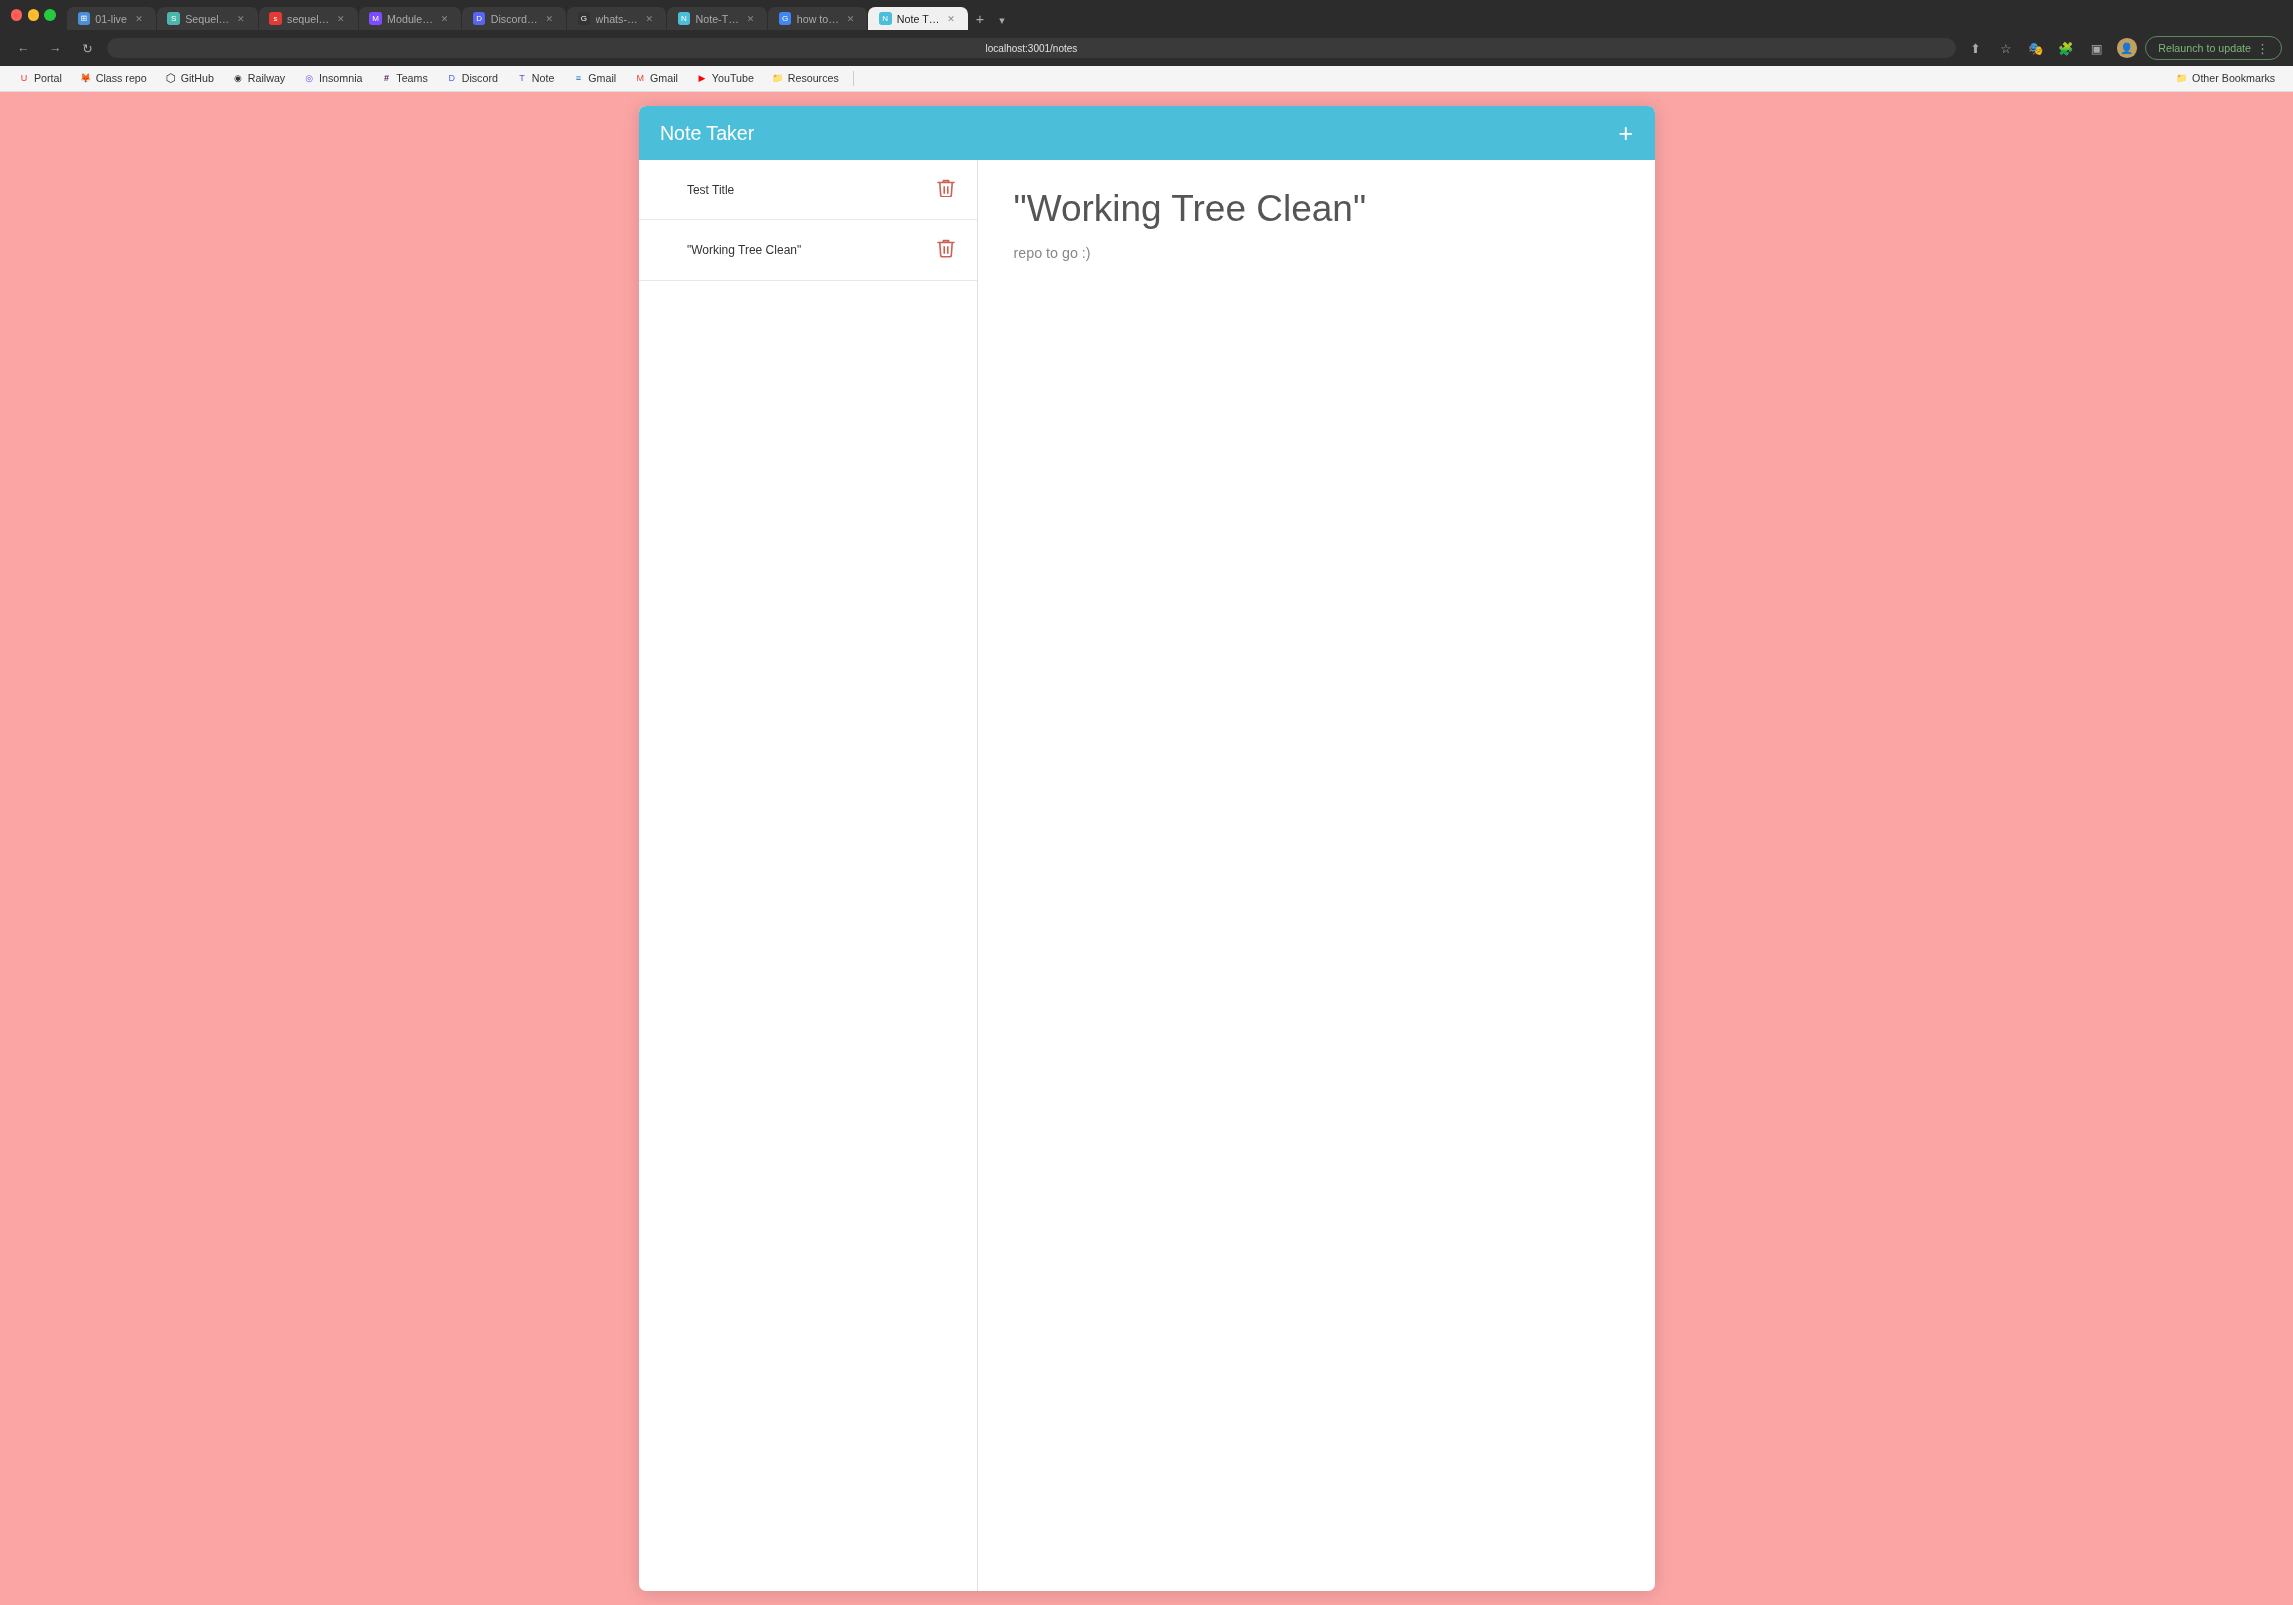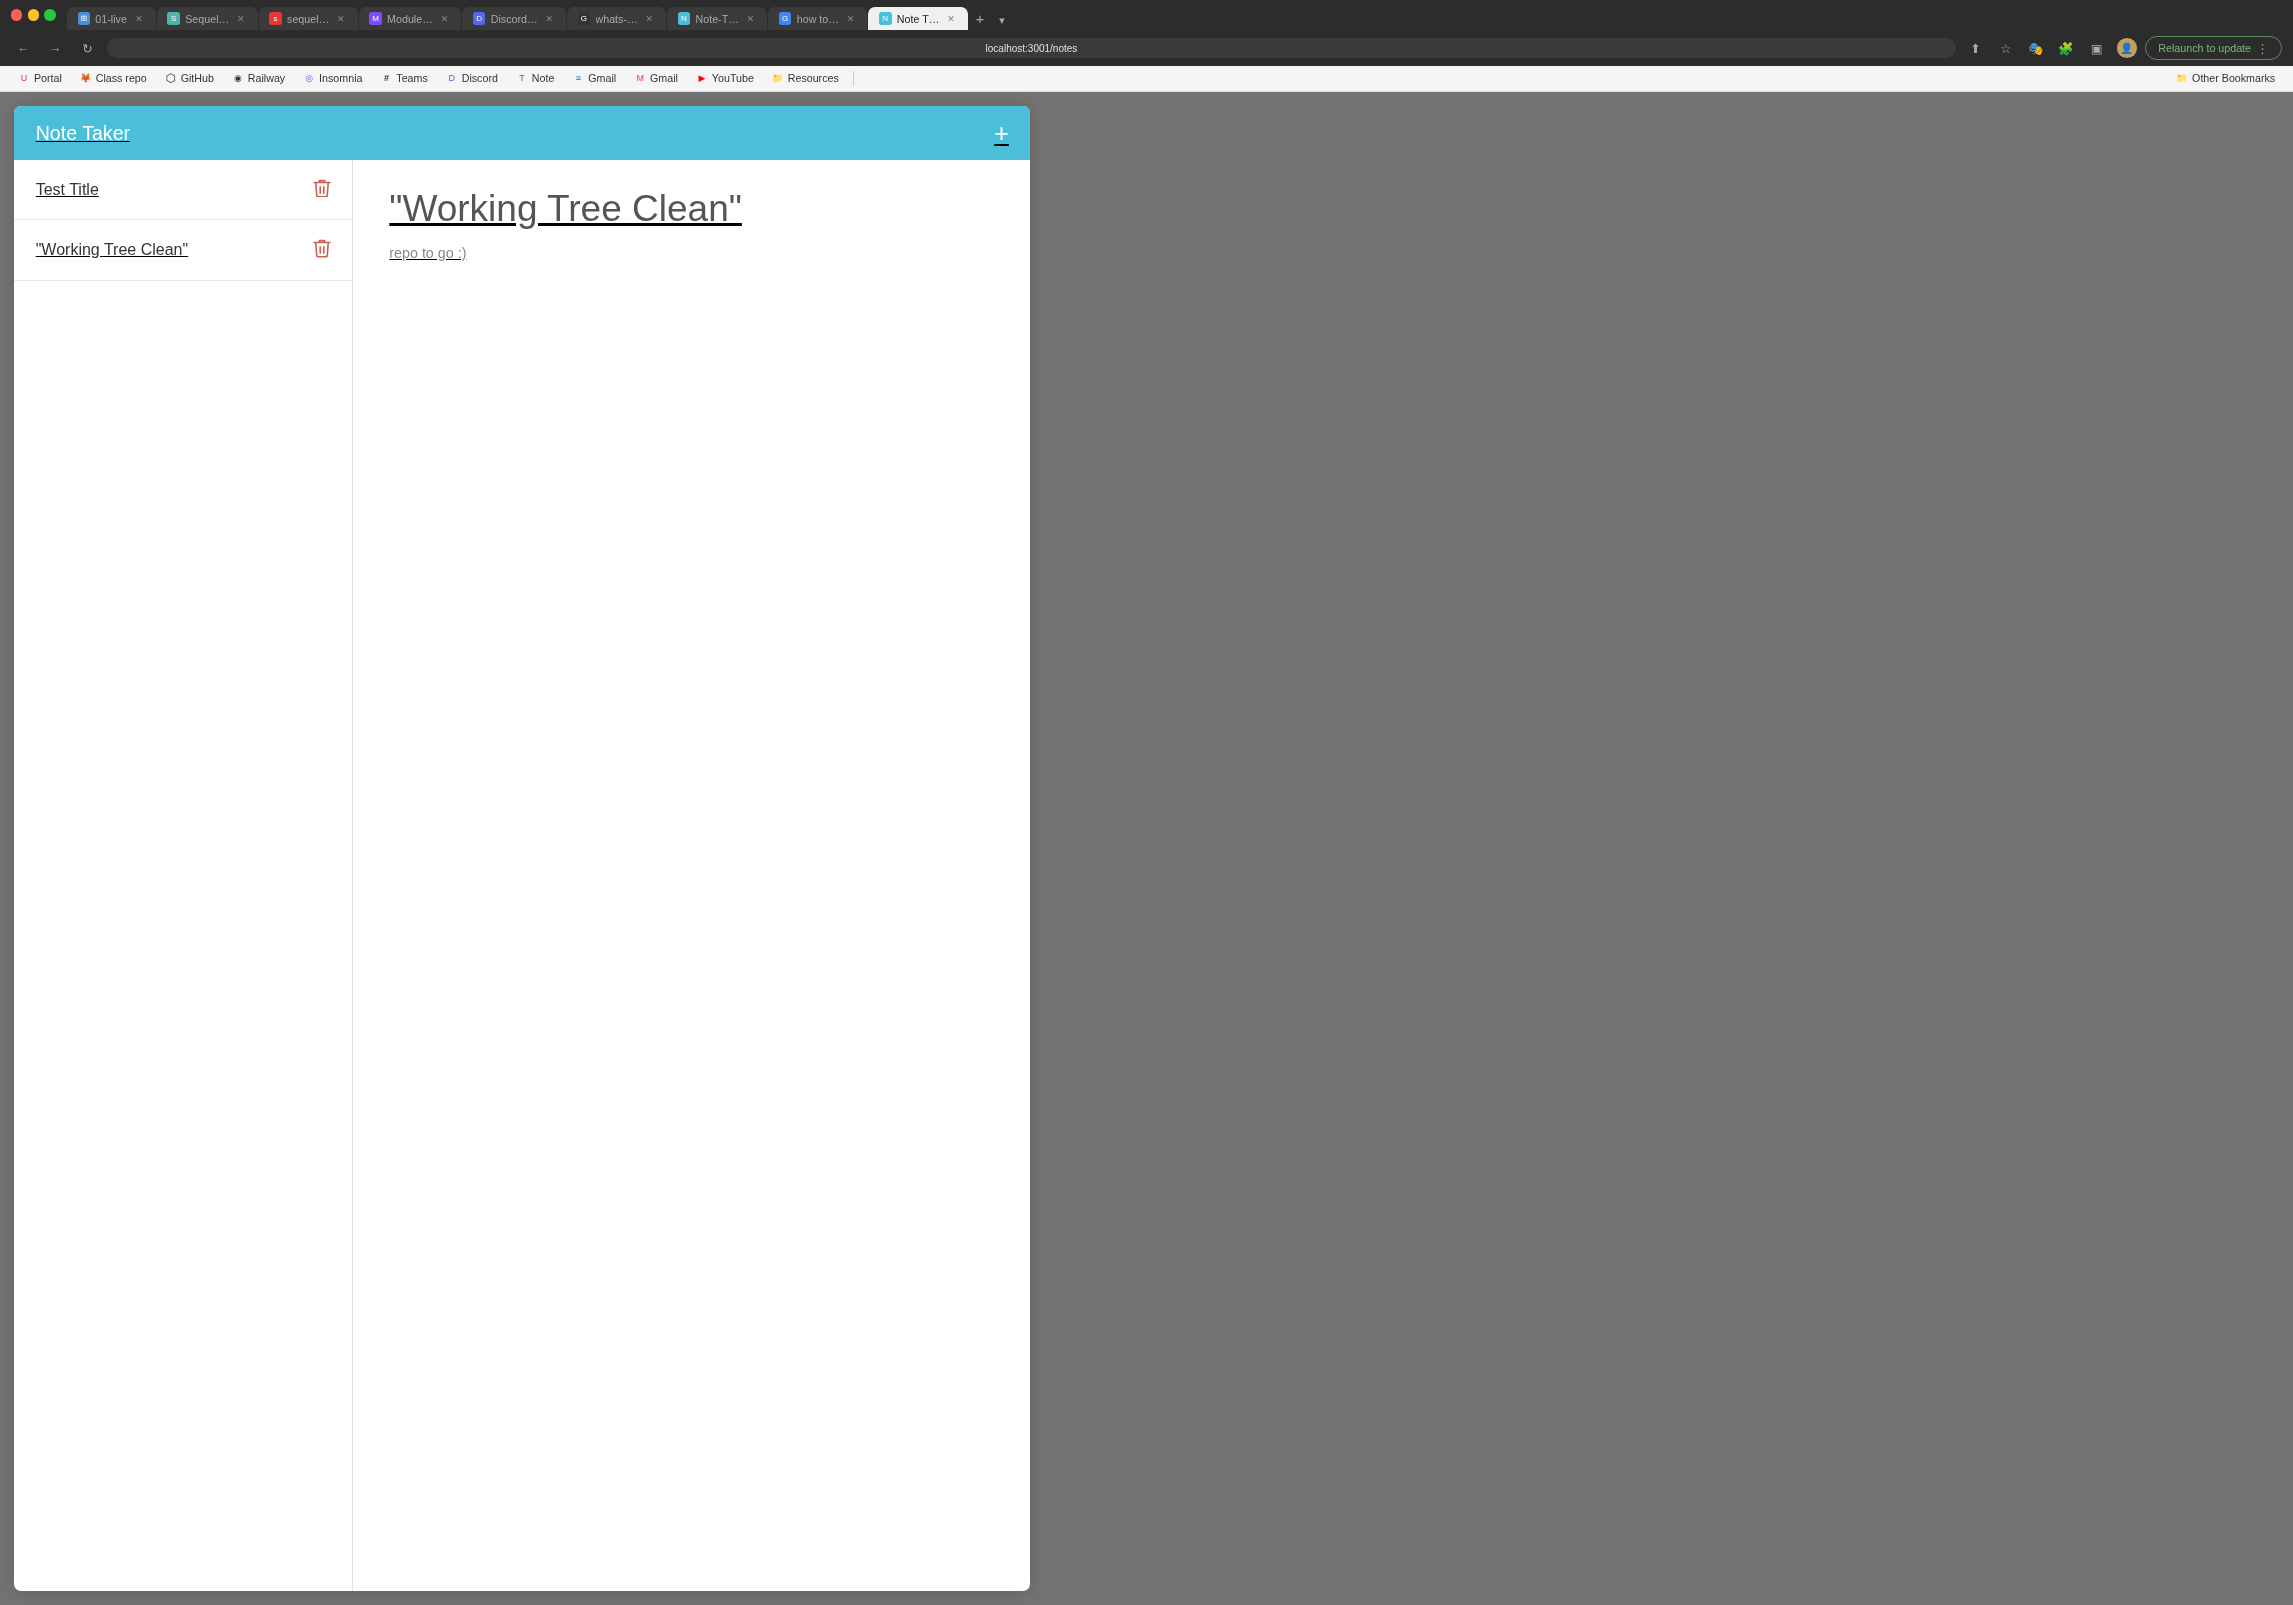--- a/index.html
+++ b/index.html
@@ -236,27 +236,26 @@
       color: #333;
       cursor: pointer;
       white-space: nowrap;
       flex-shrink: 0;
       margin-left: auto;
     }
 
     
     .browser-content {
       flex: 1;
-      background: #737373;
-      overflow: hidden;
-      display: flex;
-      align-items: center;
-      justify-content: flex-start;
+      background: #fca5a5;
+      overflow: hidden;
+      display: flex;
+      align-items: center;
+      justify-content: center;
       padding: 14.3px;
-      text-decoration: underline;
     }
 
     .app-window {
       background: white;
       border-radius: 7.1px;
       box-shadow: 0 1.8px 18px rgba(0,0,0,0.15);
       width: 100%;
       max-width: 1016px;
       height: 100%;
       display: flex;
@@ -304,22 +303,23 @@
     .note-item {
       display: flex;
       align-items: center;
       justify-content: space-between;
       padding: 18px 21.4px;
       border-bottom: 0.9px solid #e8e8e8;
       cursor: pointer;
     }
 
     .note-title {
-      font-size: 16px;
+      font-size: 12px;
       color: #333;
+      margin-left: 27px;
     }
 
     .note-delete-btn {
       color: #c0392b;
       font-size: 16px;
       cursor: pointer;
       opacity: 0.8;
     }
 
     

